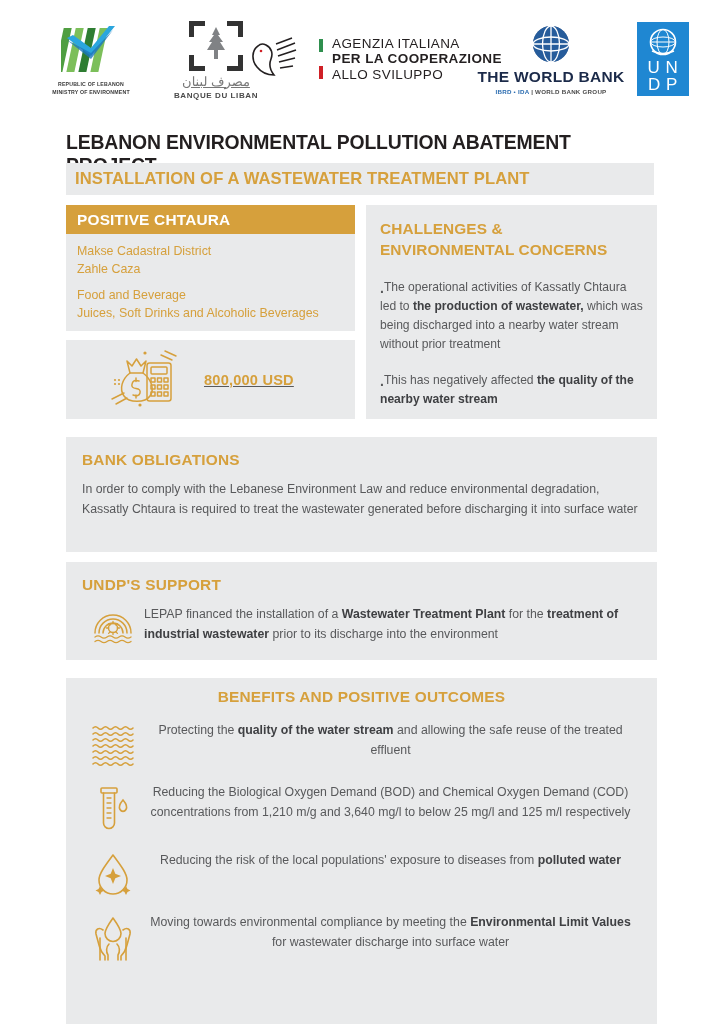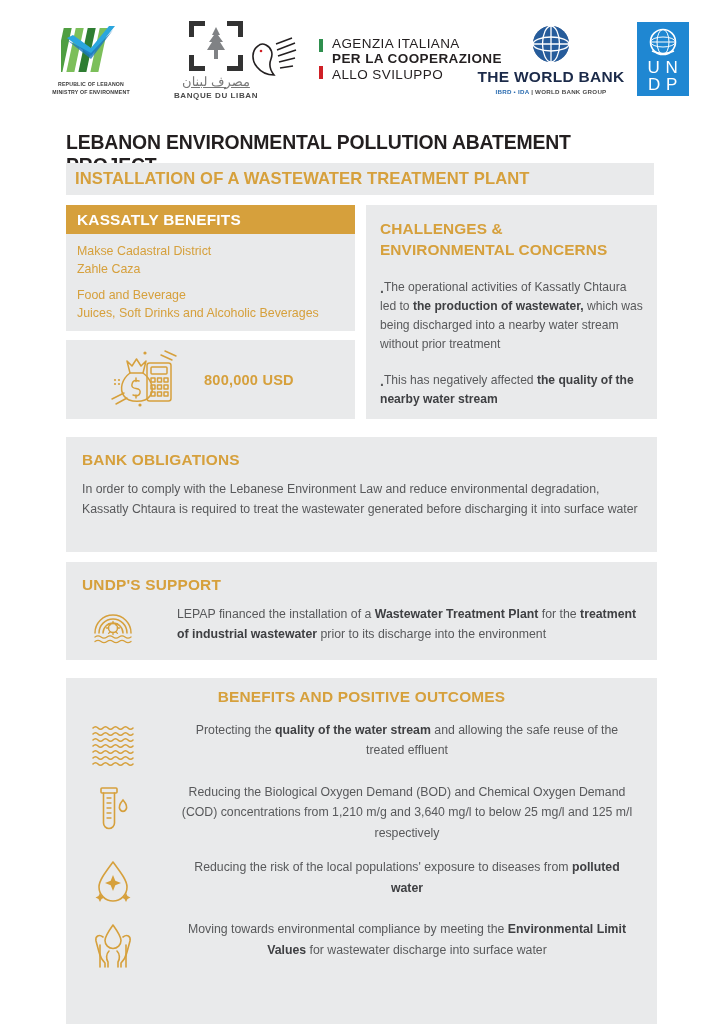--- a/index.html
+++ b/index.html
@@ -175,20 +175,21 @@
   }
   .company-body .gap { height: 9px; }
 
   .budget-card {
     position: absolute;
     left: 66px; top: 340px;
     width: 289px; height: 79px;
     background: #e9eaeb;
     display: flex;
     align-items: center;
+    text-decoration: underline;
   }
   .budget-icon { margin-left: 42px; }
   .budget-value {
     margin-left: 22px;
     color: #d6a03c;
     font-size: 14.6px;
     font-weight: bold;
     letter-spacing: .2px;
   }
 
@@ -258,21 +259,20 @@
     display: flex;
     justify-content: center;
     padding-top: 2px;
   }
   .icon-text {
     flex: 1;
     font-size: 12.3px;
     line-height: 1.66;
     color: #58595b;
     padding-right: 4px;
-    margin-left: 33px;
   }
   .icon-text b { color: #3f4043; }
 
   .benefit-row { margin-top: 14px; }
   .benefit-row:first-of-type { margin-top: 4px; }
 </style>
 </head>
 <body>
 
 <div class="page">
@@ -362,21 +362,21 @@
     </div>
   </div>
 
   <div class="main-title">LEBANON ENVIRONMENTAL POLLUTION ABATEMENT PROJECT</div>
   <div class="sub-title-bar">
     <span class="sub-title">INSTALLATION OF A WASTEWATER TREATMENT PLANT</span>
   </div>
 
   <div class="company-card">
     <div class="company-head">
-      <span>KASSATLY BENEFITS</span>
+      <span>POSITIVE CHTAURA</span>
     </div>
     <div class="company-body">
       <div>Makse Cadastral District</div>
       <div>Zahle Caza</div>
       <div class="gap"></div>
       <div>Food and Beverage</div>
       <div>Juices, Soft Drinks and Alcoholic Beverages</div>
     </div>
   </div>
 

